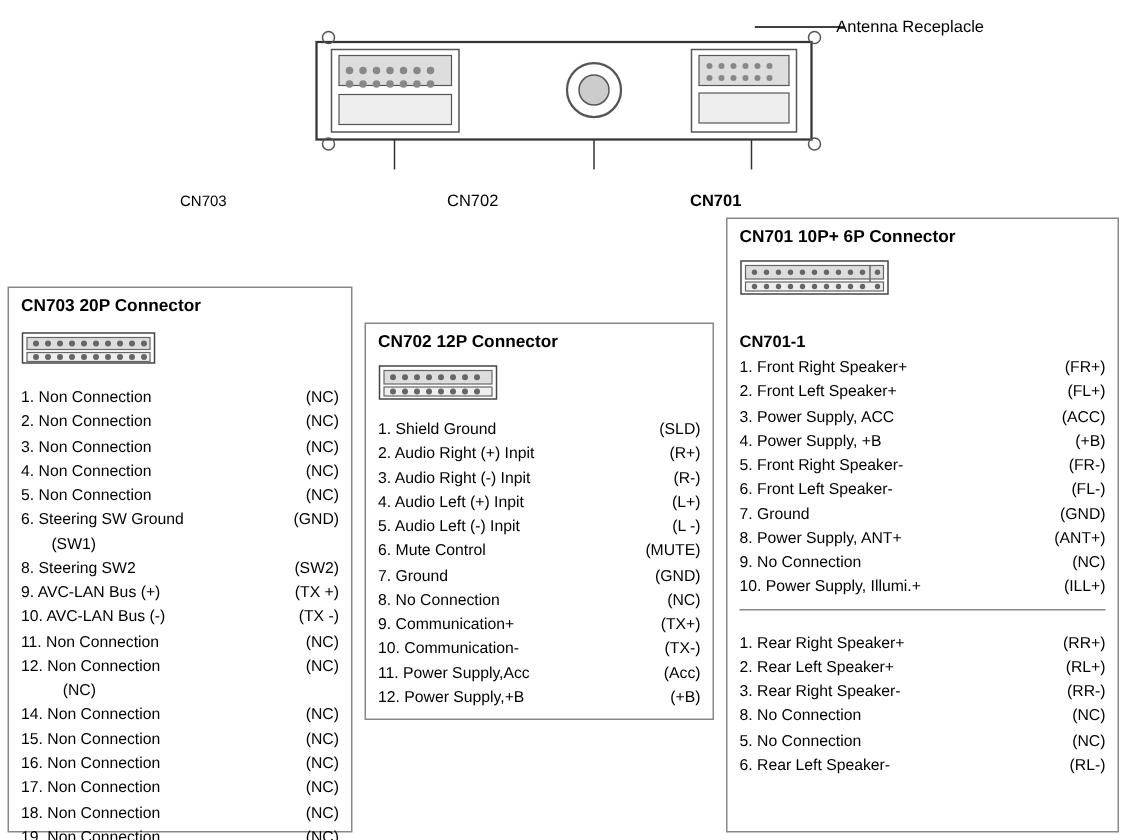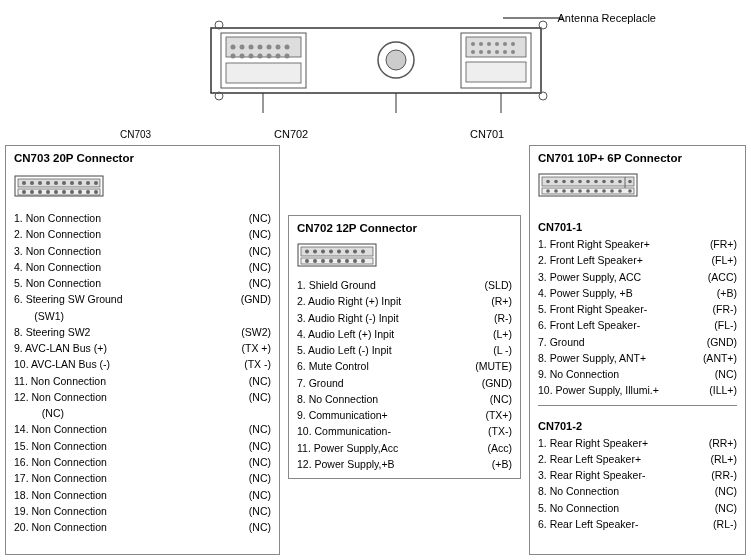--- a/index.html
+++ b/index.html
@@ -30,24 +30,25 @@
       display: flex;
       flex-direction: row;
       width: 100%;
       padding: 0 5px;
       gap: 8px;
       height: 410px;
     }
 
     
     .cn703-panel {
-      width: 275px;
+      width: 230px;
       border: 1px solid #888;
       padding: 6px 8px;
       flex-shrink: 0;
+      margin-top: 46px;
     }
 
     .panel-title {
       font-weight: bold;
       font-size: 11.5px;
       margin-bottom: 5px;
       text-align: left;
     }
 
     .connector-icon {
@@ -184,24 +185,24 @@
 
     <circle cx="68" cy="12" r="4" fill="none" stroke="#555" stroke-width="1"></circle>
     <circle cx="392" cy="12" r="4" fill="none" stroke="#555" stroke-width="1"></circle>
     <circle cx="68" cy="83" r="4" fill="none" stroke="#555" stroke-width="1"></circle>
     <circle cx="392" cy="83" r="4" fill="none" stroke="#555" stroke-width="1"></circle>
   </svg>
 
   <div style="position:absolute; bottom: 5px; left: 120px; font-size: 10px;">
     <span>CN703</span>
   </div>
-  <div style="position:absolute; bottom: 5px; left: 274px; font-size: 11px;">
+  <div style="position:absolute; bottom: 5px; left: 298px; font-size: 11px;">
     <span>CN702</span>
   </div>
-  <div style="position:absolute; bottom: 5px; left: 470px; font-size: 11px;">
+  <div style="position:absolute; bottom: 5px; left: 460px; font-size: 11px; font-weight: bold;">
     <span>CN701</span>
   </div>
 </div>
 
 <div class="main-content">
 
   <div class="cn703-panel">
     <div class="panel-title">CN703  20P Connector</div>
     
     <svg class="connector-icon" viewBox="0 0 90 28">
@@ -463,21 +464,20 @@
             <span class="pin-name">10. Power Supply, Illumi.+</span>
             <span class="pin-code">(ILL+)</span>
           </li>
         </ul>
     </div>
 
     <hr class="divider">
 
     
     <div class="cn701-sub">
-      <div class="cn701-sub-title">CN701-2</div>
       <ul class="pin-list" id="cn701-2-list">
           <li>
             <span class="pin-name">1. Rear Right Speaker+</span>
             <span class="pin-code">(RR+)</span>
           </li>
           <li>
             <span class="pin-name">2. Rear Left Speaker+</span>
             <span class="pin-code">(RL+)</span>
           </li>
           <li>

